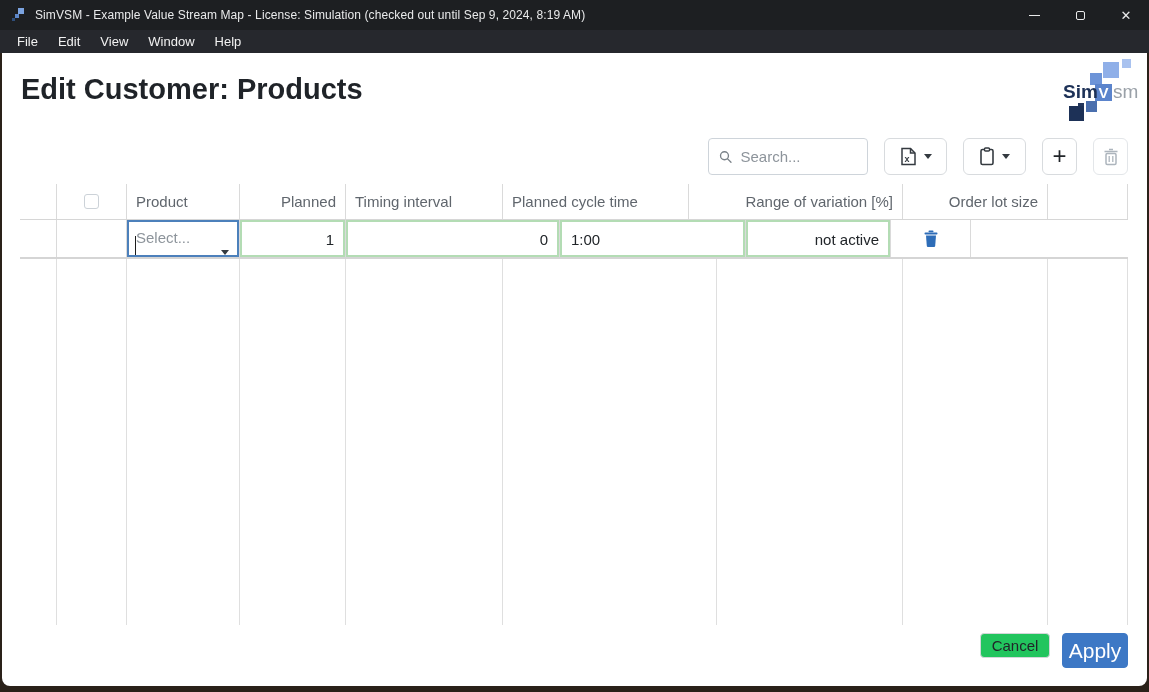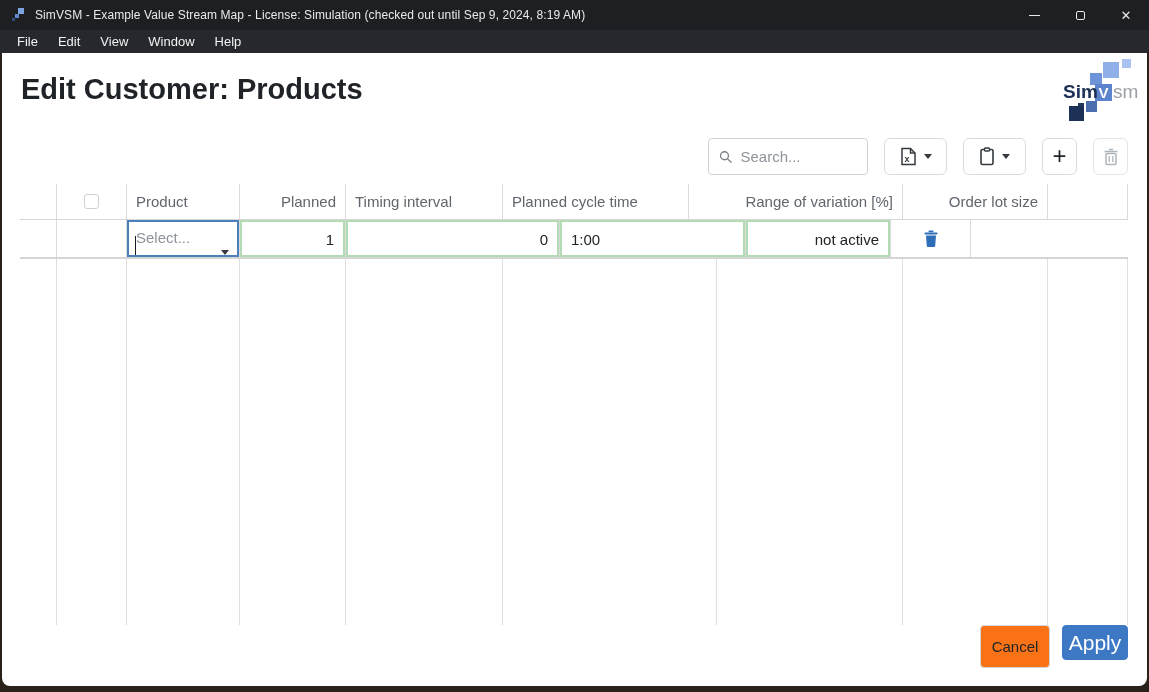--- a/index.html
+++ b/index.html
@@ -71,21 +71,21 @@
             color:#212529; line-height:35px; white-space:nowrap; overflow:hidden; }
   .editor.left { padding-left:9px; }
   .editor.right { padding-right:9px; text-align:right; }
   .editor.focus { border-color:#4c80bb; display:flex; align-items:flex-end; padding:0 8px 0 6px; }
   .sel-caret-bar { width:1px; height:19px; background:#1c1c1c; flex:0 0 auto; }
   .sel-placeholder { color:#8d949b; font-size:15px; flex:1 1 auto; }
   .cell-trash { position:absolute; inset:0; display:flex; align-items:center; justify-content:center; }
 
   
   .footer { position:absolute; right:19px; bottom:18px; display:flex; gap:12px; }
-  .btn-cancel { width:70px; height:43px; background:#f97316; border:1px solid #d4d7da; border-radius:4px;
+  .btn-cancel { width:70px; height:25px; background:#22c55e; border:1px solid #d4d7da; border-radius:4px;
                 font-size:15px; color:#212529; display:flex; align-items:center; justify-content:center; }
   .btn-apply { width:66px; height:35px; background:#3d78c5; border:1px solid #3d78c5; border-radius:4px;
                font-size:21px; color:#ffffff; display:flex; align-items:center; justify-content:center; }
 </style>
 </head>
 <body>
 
 <div class="window">
 
   <div class="titlebar">

